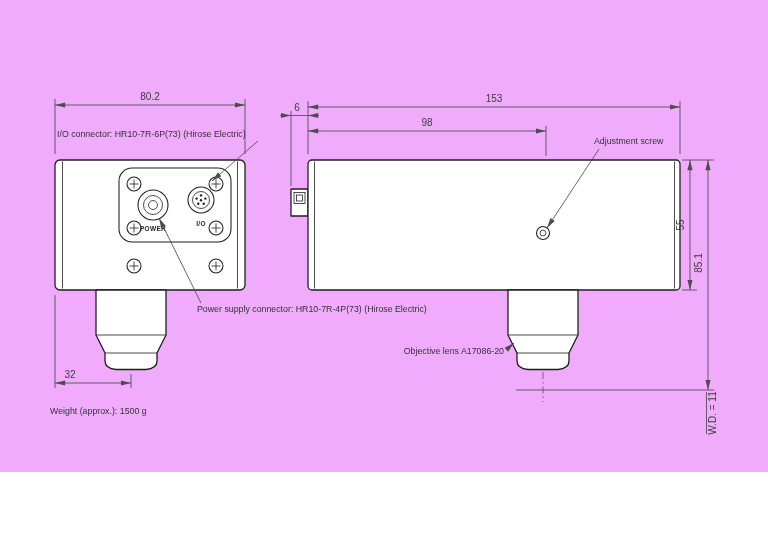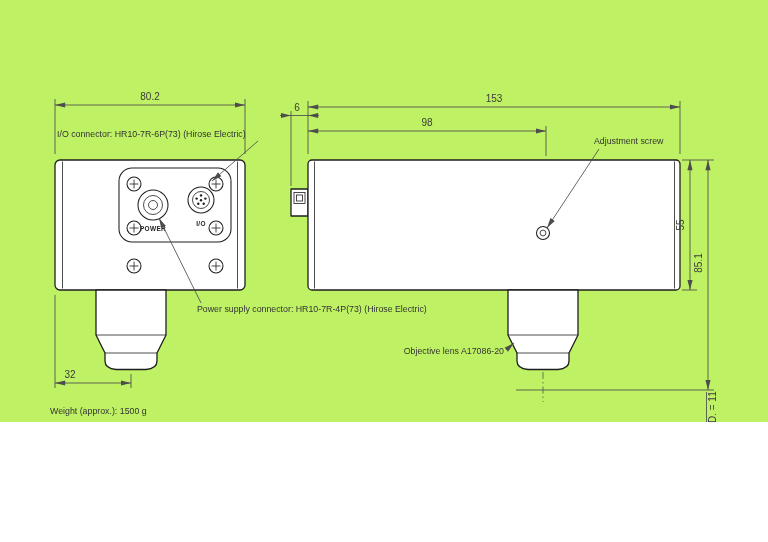--- a/index.html
+++ b/index.html
@@ -1,16 +1,16 @@
 <!DOCTYPE html>
 <html><head>
 <meta charset="utf-8">
 <style>
   html,body{margin:0;padding:0;background:#ffffff;}
-  .sheet{width:768px;height:422px;background:#bef264;position:relative;overflow:hidden;}
+  .sheet{width:768px;height:472px;background:#f0abfc;position:relative;overflow:hidden;}
   svg{display:block;}
   .ol{fill:#ffffff;stroke:#1f1f1f;stroke-width:1.3;stroke-linejoin:round;}
   .ol2{fill:none;stroke:#1f1f1f;stroke-width:1.05;}
   .thin{fill:none;stroke:#1f1f1f;stroke-width:0.8;}
   .dim{fill:none;stroke:#4d4d4d;stroke-width:0.85;}
   .cl{fill:none;stroke:#555555;stroke-width:0.8;stroke-dasharray:7 3 1.5 3;}
   .dimtxt{font-family:"Liberation Sans",sans-serif;font-size:10px;fill:#3c3c3c;}
   .lbl{font-family:"Liberation Sans",sans-serif;font-size:8.8px;fill:#333333;}
   .port{font-family:"Liberation Sans",sans-serif;font-size:6.5px;font-weight:bold;fill:#222222;letter-spacing:.3px;}
   .pin{fill:#1f1f1f;stroke:none;}

